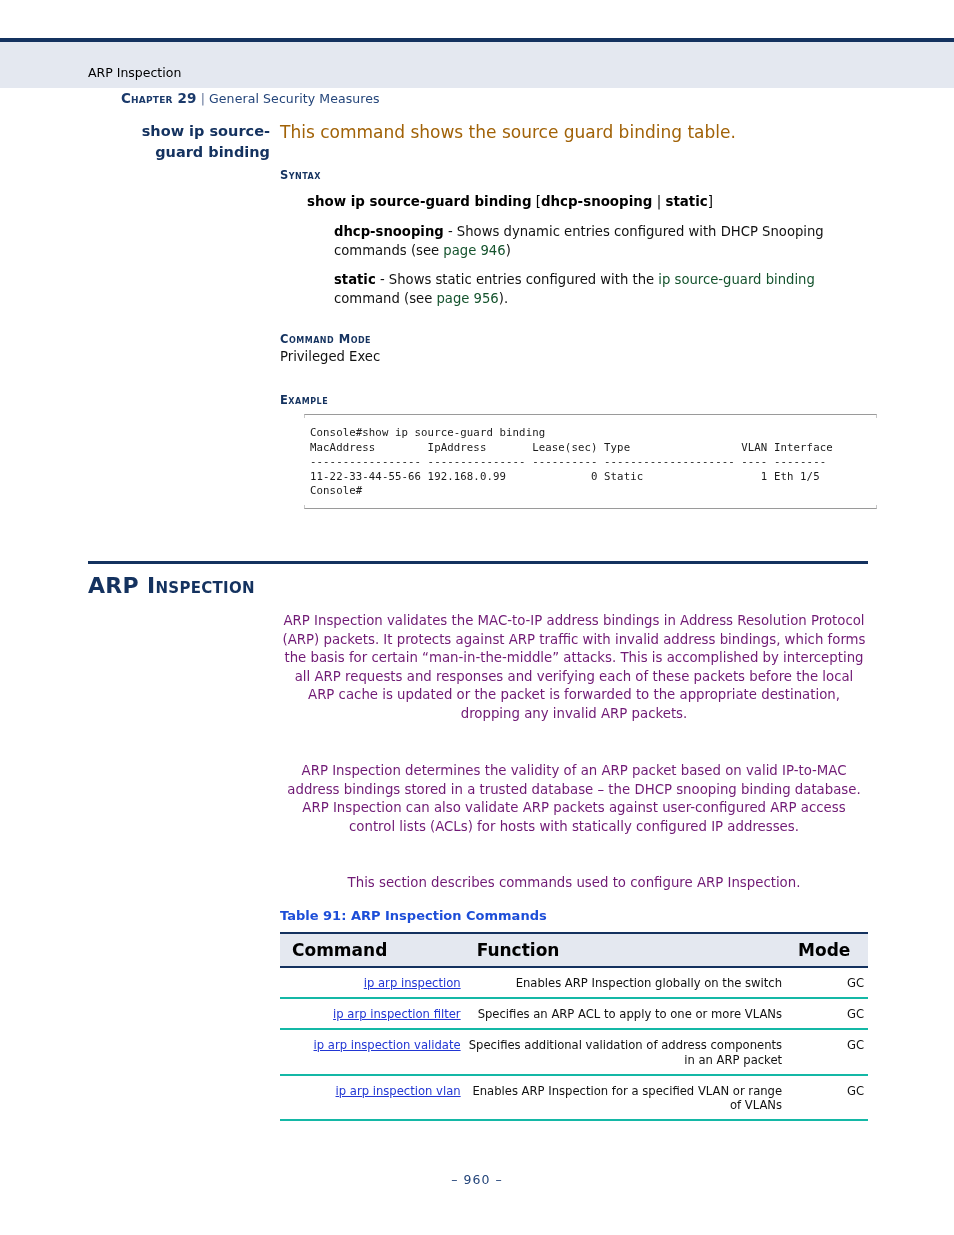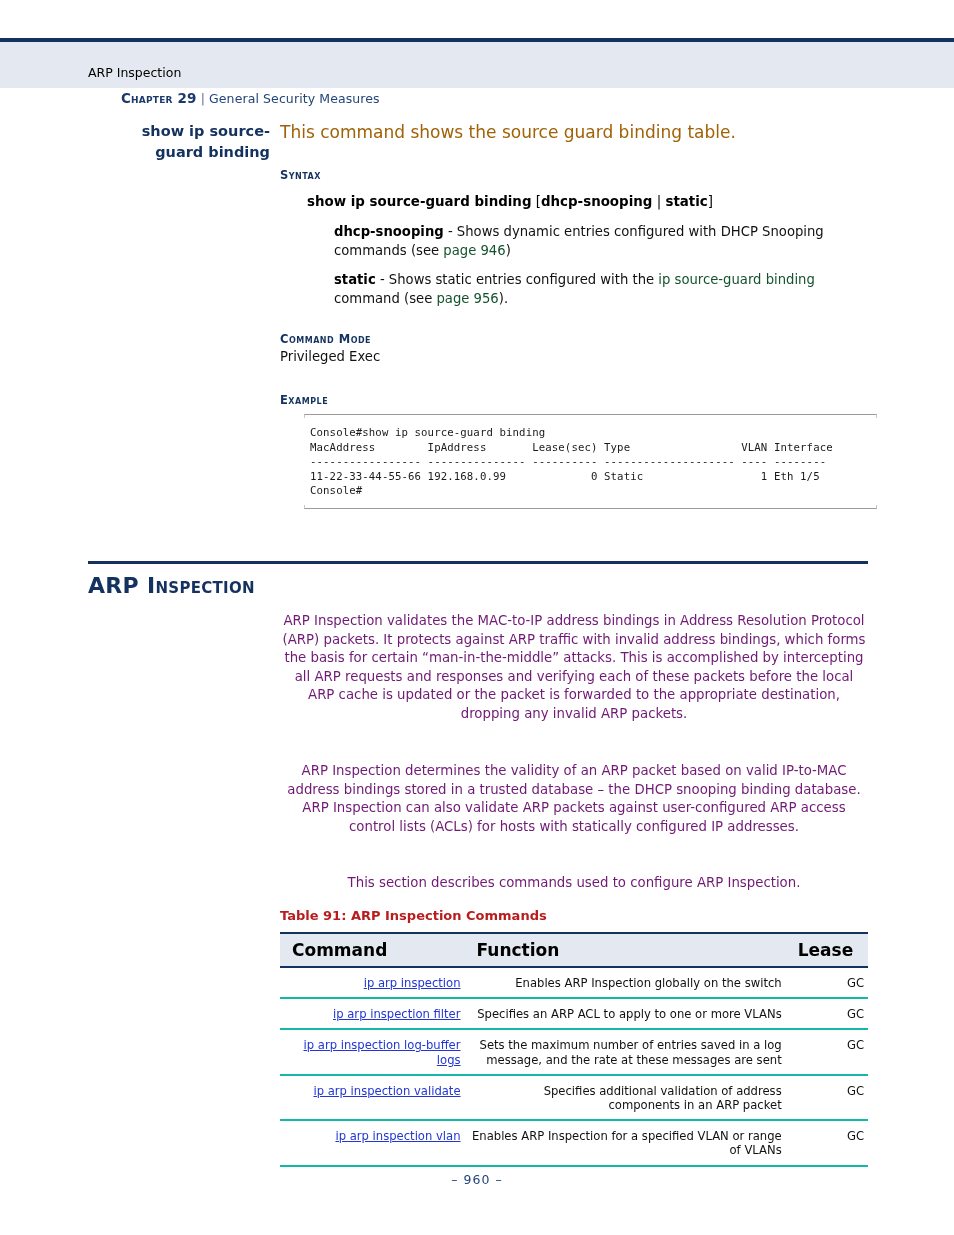--- a/index.html
+++ b/index.html
@@ -205,21 +205,21 @@
   #para-2 { top: 762px; }
   #para-3 { top: 874px; }
 
   
   .table-caption {
     position: absolute;
     left: 280px;
     top: 908px;
     font-size: 13px;
     font-weight: bold;
-    color: #b91c1c;
+    color: #1d4ed8;
   }
   .cmd-table {
     position: absolute;
     left: 280px;
     top: 932px;
     width: 588px;
     border-collapse: collapse;
     font-size: 11.6px;
   }
   .cmd-table thead th {
@@ -313,40 +313,35 @@
 <div class="body-para" id="para-2">ARP Inspection determines the validity of an ARP packet based on valid IP-to-MAC address bindings stored in a trusted database – the DHCP snooping binding database. ARP Inspection can also validate ARP packets against user-configured ARP access control lists (ACLs) for hosts with statically configured IP addresses.</div>
 <div class="body-para" id="para-3">This section describes commands used to configure ARP Inspection.</div>
 
 <div class="table-caption">Table 91: ARP Inspection Commands</div>
 
 <table class="cmd-table">
   <thead>
     <tr>
       <th class="col-command">Command</th>
       <th class="col-function">Function</th>
-      <th class="col-mode">Lease</th>
+      <th class="col-mode">Mode</th>
     </tr>
   </thead>
   <tbody>
     <tr>
       <td><a class="cmd-link" href="#">ip arp inspection</a></td>
       <td>Enables ARP Inspection globally on the switch</td>
       <td>GC</td>
     </tr>
     <tr>
       <td><a class="cmd-link" href="#">ip arp inspection filter</a></td>
       <td>Specifies an ARP ACL to apply to one or more VLANs</td>
       <td>GC</td>
     </tr>
     <tr>
-      <td><a class="cmd-link" href="#">ip arp inspection log-buffer logs</a></td>
-      <td>Sets the maximum number of entries saved in a log message, and the rate at these messages are sent</td>
-      <td>GC</td>
-    </tr>
-    <tr>
       <td><a class="cmd-link" href="#">ip arp inspection validate</a></td>
       <td>Specifies additional validation of address components in an ARP packet</td>
       <td>GC</td>
     </tr>
     <tr>
       <td><a class="cmd-link" href="#">ip arp inspection vlan</a></td>
       <td>Enables ARP Inspection for a specified VLAN or range of VLANs</td>
       <td>GC</td>
     </tr>
   </tbody>

